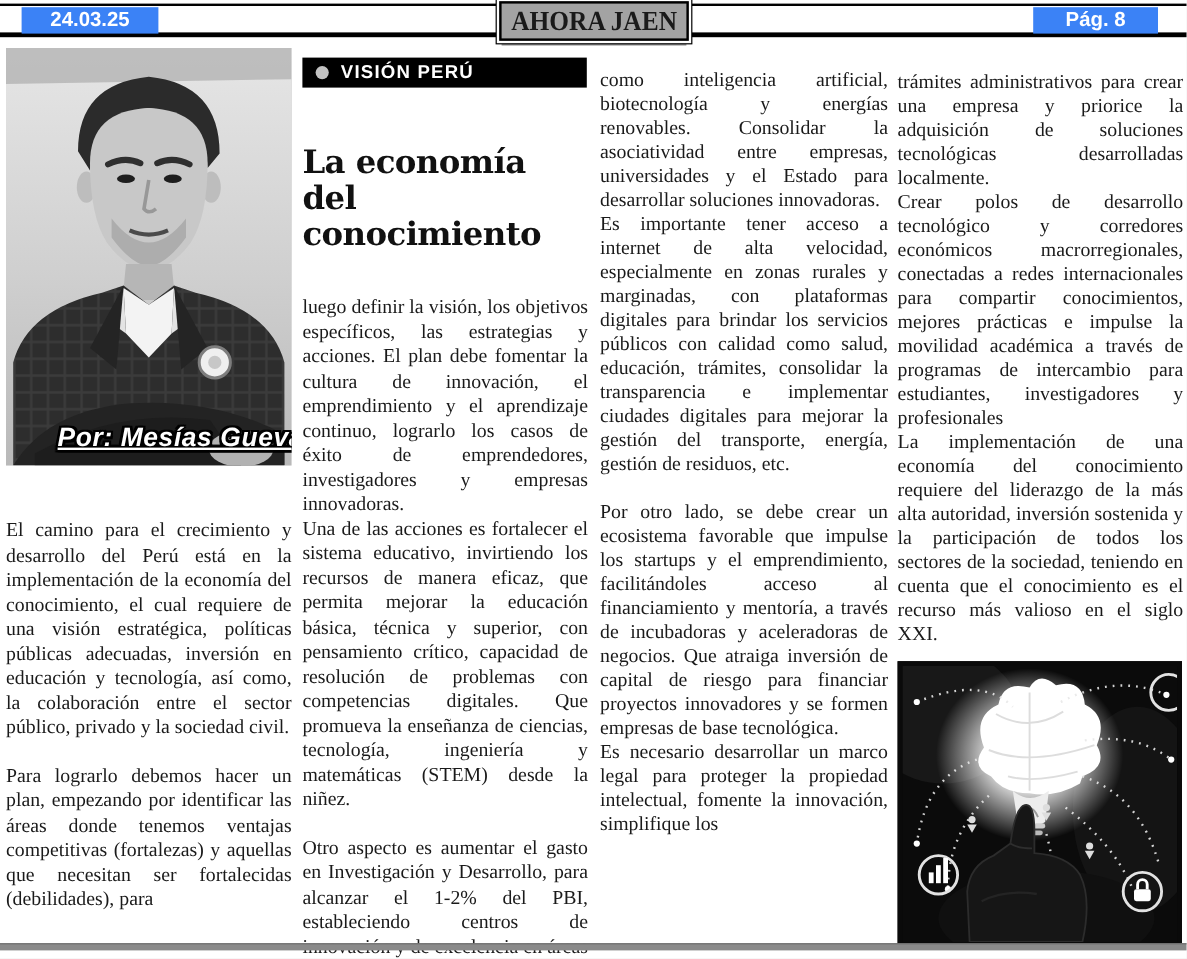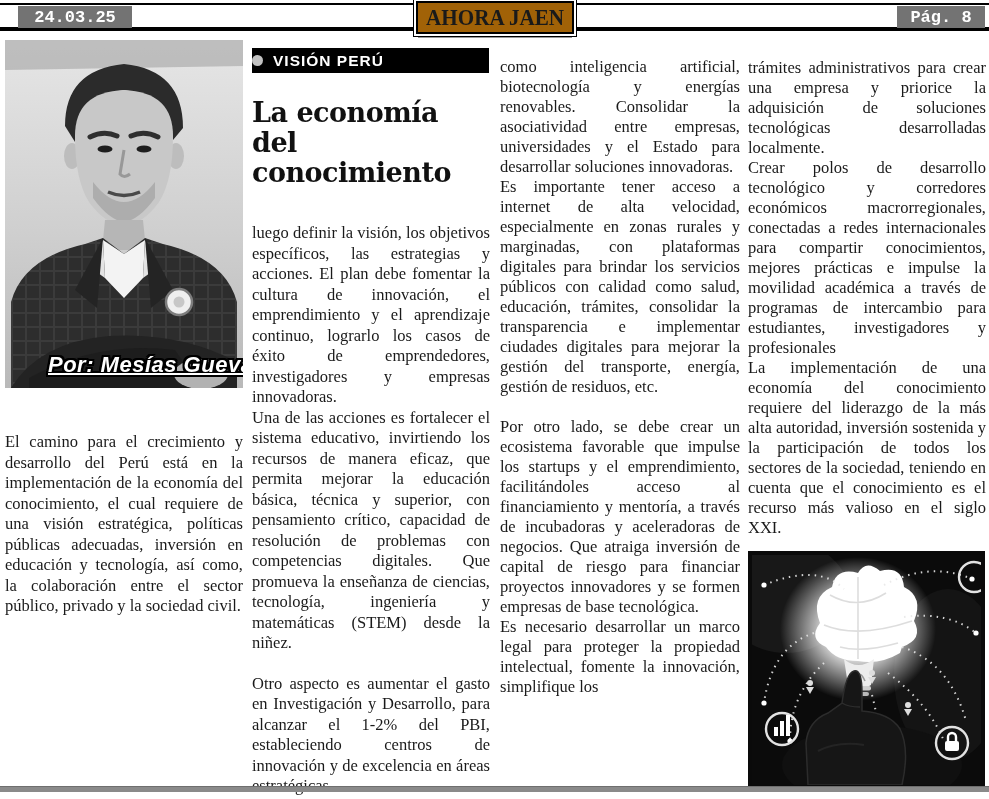--- a/index.html
+++ b/index.html
@@ -7,29 +7,29 @@
   .page {
     position: relative; width: 989px; height: 799px;
     background: #ffffff; overflow: hidden;
     font-family: "Liberation Serif", serif; color: #1a1a1a;
   }
   
   .rule { position: absolute; left: 0; width: 989px; background: #000; }
   .rule-a { top: 3px; height: 2px; }
   .rule-b { top: 27px; height: 4px; }
   .date-box, .pagenum-box {
-    position: absolute; top: 6px; height: 22px; background: #737373; color: #fff;
-    font-family: Liberation Mono, monospace; font-weight: bold; font-size: 17px;
+    position: absolute; top: 6px; height: 22px; background: #3b82f6; color: #fff;
+    font-family: Liberation Sans, sans-serif; font-weight: bold; font-size: 17px;
     display: flex; align-items: center; justify-content: center;
   }
   .date-box { left: 18px; width: 114px; }
-  .pagenum-box { right: 4px; width: 88px; }
+  .pagenum-box { right: 24px; width: 104px; }
   .masthead-box {
     position: absolute; left: 416px; top: 1px; width: 158px; height: 33px;
-    background: #a16207; border: 2px solid #000;
+    background: #a3a3a3; border: 2px solid #000;
     box-shadow: 0 0 0 2px #fff, 0 0 0 3px #000, 0 6px 0 -2px #9a9a9a;
     display: flex; align-items: center; justify-content: center;
   }
   .masthead-box span {
     font-family: "Liberation Serif", serif; font-weight: bold; font-size: 23px;
     letter-spacing: 0px; transform: scaleX(0.92); white-space: nowrap;
   }
   
   .col { position: absolute; }
   .col p {
@@ -51,30 +51,30 @@
     text-decoration: underline; text-decoration-thickness: 2px;
     text-shadow: -2px -2px 0 #000, 2px -2px 0 #000, -2px 2px 0 #000, 2px 2px 0 #000,
                  -2px 0 0 #000, 2px 0 0 #000, 0 -2px 0 #000, 0 2px 0 #000;
     letter-spacing: 0.5px;
     padding-left: 40px;
   }
   .col1-body { margin-top: 44px; }
   
   .kicker {
     width: 237px; height: 25px; background: #000; color: #fff;
-    display: flex; align-items: center; 
+    display: flex; align-items: center; padding-left: 11px;
     font-family: "Liberation Sans", sans-serif; font-weight: bold;
     font-size: 15.5px; letter-spacing: 1px;
   }
   .kicker .bullet {
     width: 11px; height: 11px; border-radius: 50%; background: #c2c2c2;
     margin-right: 10px; flex: 0 0 auto;
   }
   .headline {
-    margin-top: 25px;
+    margin-top: 48px;
     font-family: "DejaVu Serif", serif; font-weight: bold;
     font-size: 27px; line-height: 30px; letter-spacing: -0.5px;
     white-space: pre-line; color: #111;
   }
   .col2-body { margin-top: 35px; }
   
   .innovation {
     position: absolute; left: 748px; top: 551px; width: 237px; height: 238px;
     border: 4px solid #0a0a0a; background: #0a0a0a; overflow: hidden;
   }
@@ -151,20 +151,21 @@
 
         <path d="M6 348 Q34 302 104 296 Q176 292 232 322 V348 Z" fill="#232323"></path>
         <path d="M24 338 Q92 300 170 310 L196 348 L24 348 Z" fill="#1d1d1d"></path>
         <ellipse cx="196" cy="334" rx="27" ry="15" fill="#b2b2b2"></ellipse>
         <ellipse cx="205" cy="330" rx="5" ry="4" fill="#e6e6e6"></ellipse>
       </svg>
       <div class="caption">Por: Mesías Guevara</div>
     </div>
     <div class="col1-body">
       <p class="gap">El camino para el crecimiento y desarrollo del Perú está en la implementación de la economía del conocimiento, el cual requiere de una visión estratégica, políticas públicas adecuadas, inversión en educación y tecnología, así como, la colaboración entre el sector público, privado y la sociedad civil.</p>
+      <p>Para lograrlo debemos hacer un plan, empezando por identificar las áreas donde tenemos ventajas competitivas (fortalezas) y aquellas que necesitan ser fortalecidas (debilidades), para</p>
     </div>
   </div>
 
   <div class="col col2">
     <div class="kicker">
       <span class="bullet"></span>
       <span>VISIÓN PERÚ</span>
     </div>
     <div class="headline">La economía
 del conocimiento</div>

